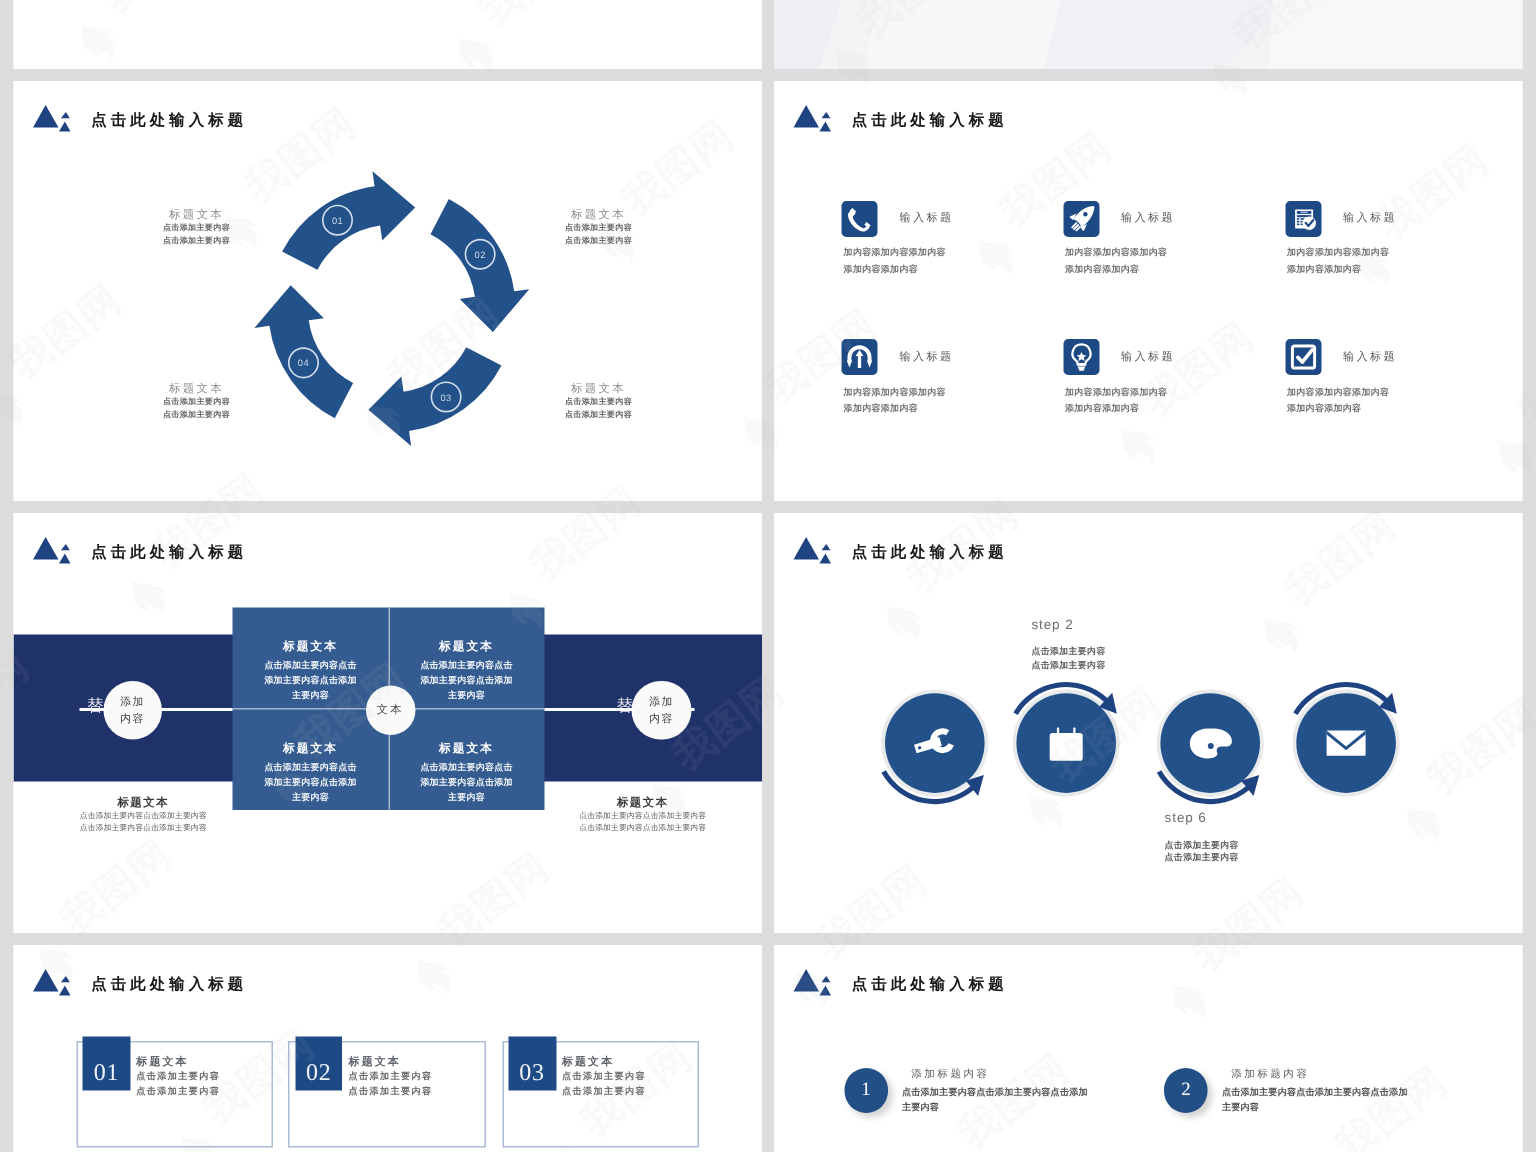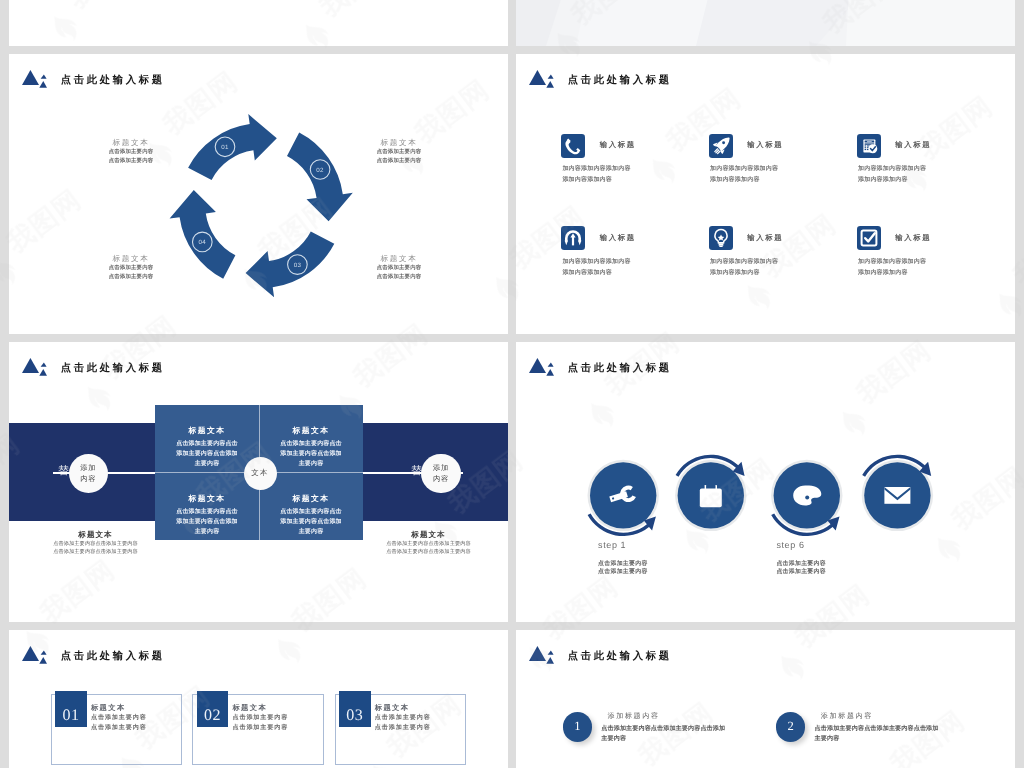--- a/index.html
+++ b/index.html
@@ -48,21 +48,21 @@
          display:flex;flex-direction:column;align-items:center;justify-content:center;
          font-size:7.2px;color:#3b3b3b;letter-spacing:.9px;line-height:11.5px;}
   .q-cap{position:absolute;top:187px;width:139px;text-align:center;}
   .q-cap-h{font-size:7.6px;font-weight:bold;color:#3a3a3a;letter-spacing:1px;line-height:11px;}
   .q-cap-b{font-size:5.2px;color:#5c5c5c;line-height:8px;letter-spacing:.1px;}
 
   
   .ic-it{position:absolute;width:140px;}
   .ic-box{position:absolute;left:0;top:0;width:24px;height:24px;border-radius:3.2px;background:#1D4A85;}
   .ic-box svg{width:24px;height:24px;display:block;}
-  .ic-h{position:absolute;left:38.4px;top:5.8px;font-size:7.4px;font-weight:bold;color:#5a5a5a;
+  .ic-h{position:absolute;left:38.4px;top:5.8px;font-size:7.4px;font-weight:normal;color:#5a5a5a;
         letter-spacing:1.6px;white-space:nowrap;line-height:11px;}
   .ic-b{position:absolute;left:1.1px;top:30.5px;font-size:6.0px;color:#767676;line-height:10.9px;letter-spacing:.2px;font-weight:bold;}
 
   
   .stp-svg{position:absolute;left:0;top:0;width:499px;height:280px;}
   .stp-tx{position:absolute;width:100px;}
   .stp-l{font-size:9px;color:#6d6d6d;letter-spacing:.6px;line-height:13px;margin-bottom:8px;}
   .stp-b{font-size:5.9px;color:#5d5d5d;line-height:8.8px;letter-spacing:.3px;font-weight:bold;}
 
   
@@ -390,22 +390,22 @@
         <circle cx="381.4" cy="153.4" r="35.7" fill="#e7e9eb"></circle>
         <circle cx="381.4" cy="153.4" r="33.2" fill="#23518A"></circle>
         <path fill="#1F4380" transform="translate(381.4,153.4)" d="M-32.3 -18.7L-35.2 -20.4A40.7 40.7 0 0 1 27.4 -30.1L30.7 -33.6L33.8 -19.5L21.9 -24.0L25.1 -27.6A37.3 37.3 0 0 0 -32.3 -18.7Z"></path>
         <g transform="translate(381.4,153.4)" fill="#fff">
           <path d="M-13 -8.4h26v16.8h-26z"></path>
           <path d="M-13 -8.4 0 2.2 13 -8.4v2.6L0 4.8l-13-10.6z" fill="#23518A"></path>
         </g>
       </g>
     </svg>
 
-    <div class="stp-tx" style="left:82.1px;top:196.5px;">
-      <div class="stp-l">step 1</div>
+    <div class="stp-tx" style="left:171.6px;top:68px;">
+      <div class="stp-l">step 2</div>
       <div class="stp-b">点击添加主要内容</div>
       <div class="stp-b">点击添加主要内容</div>
     </div>
     <div class="stp-tx" style="left:260.4px;top:196.5px;">
       <div class="stp-l">step 6</div>
       <div class="stp-b">点击添加主要内容</div>
       <div class="stp-b">点击添加主要内容</div>
     </div>
   </div>
 

